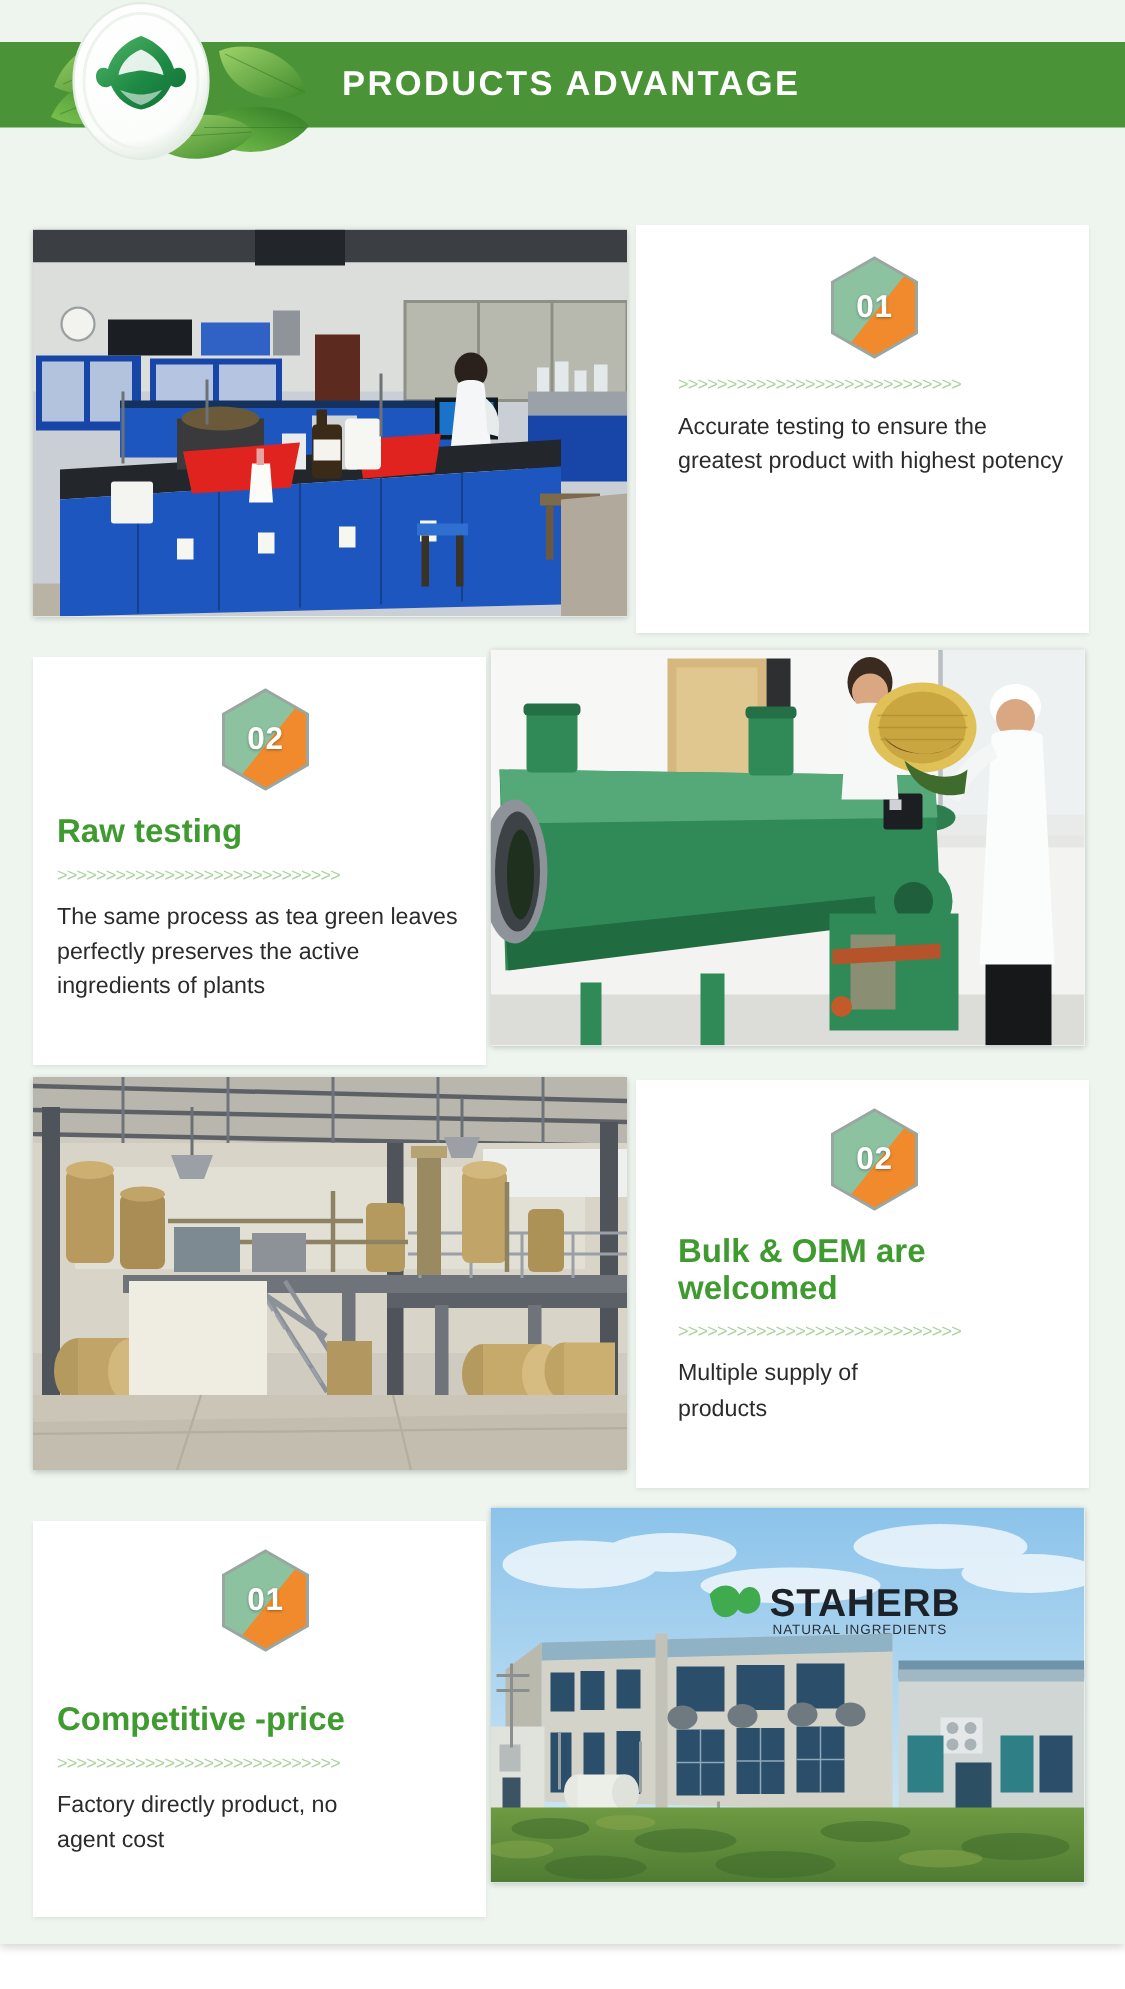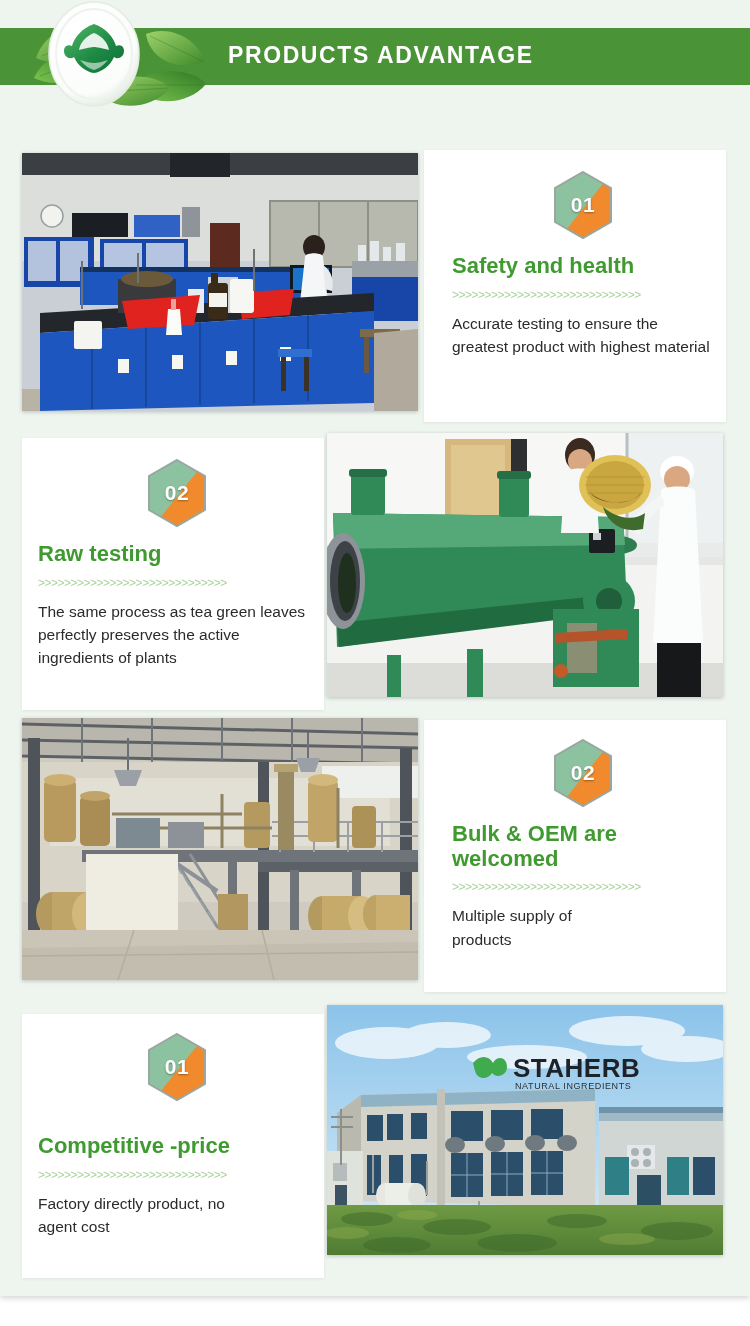--- a/index.html
+++ b/index.html
@@ -241,23 +241,22 @@
               </clipPath>
           </defs>
           <g clip-path="url(#hx1)">
             <rect x="0" y="0" width="62" height="70" fill="#8cc2a0"></rect>
             <polygon points="62,0 62,70 6,70" fill="#f08a2c"></polygon>
           </g>
           <polygon points="31,2 59,18 59,52 31,68 3,52 3,18" fill="none" stroke="#9aa6a0" stroke-width="2"></polygon>
         </svg>
         <div class="hex-num">01</div>
       </div>
-      <div class="heading">Safety and health</div>
       <div class="chev">&gt;&gt;&gt;&gt;&gt;&gt;&gt;&gt;&gt;&gt;&gt;&gt;&gt;&gt;&gt;&gt;&gt;&gt;&gt;&gt;&gt;&gt;&gt;&gt;&gt;&gt;&gt;&gt;&gt;</div>
-      <div class="body-text">Accurate testing to ensure the greatest product with highest material</div>
+      <div class="body-text">Accurate testing to ensure the greatest product with highest potency</div>
     </div>
   </div>
 
   <div class="card" style="top:428px; height:285px;">
     <div class="panel" style="left:22px; top:10px; width:302px; height:272px;"></div>
 
     <div class="photo" style="left:327px; top:5px; width:396px; height:264px;">
       <svg width="396" height="264" viewBox="0 0 396 264">
         <rect width="396" height="264" fill="#f3f3f1"></rect>
         <rect x="0" y="0" width="396" height="120" fill="#f7f7f5"></rect>

